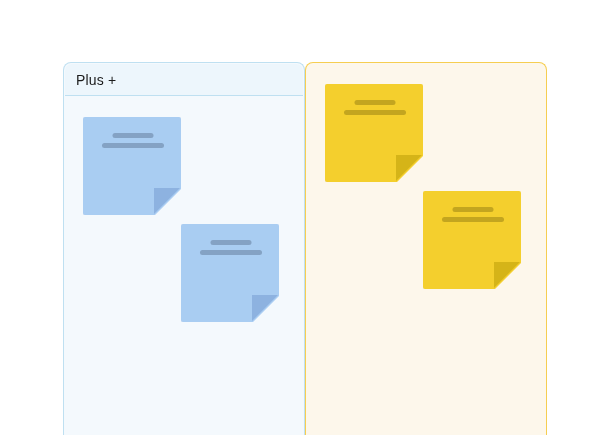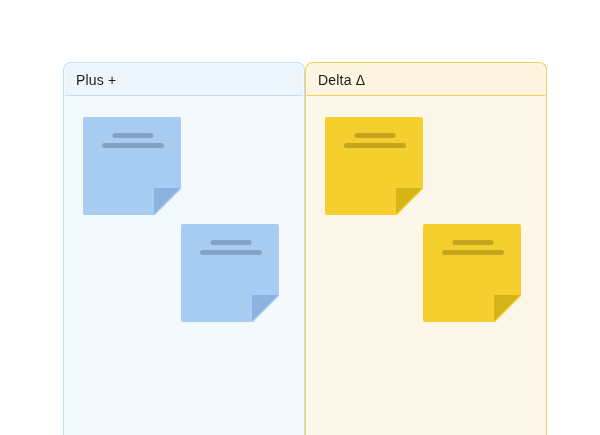--- a/index.html
+++ b/index.html
@@ -90,23 +90,20 @@
         </div>
         <div class="note" style="left: 115px; top: 126px;">
           <div class="note-line line-1"></div>
           <div class="note-line line-2"></div>
           <div class="fold"></div>
         </div>
       </div>
   </section>
 
   <section class="column col-1" style="--border: #f6ce51; --header-bg: #fdf4e2; --body-bg: #fdf7eb; --note: #f4cf2d; --fold: #d5b418; --line: #c3a51f;">
-    <header class="col-header">
-      <span class="col-title" style="color: rgb(27, 27, 27);">Delta Δ</span>
-    </header>
     <div class="col-body">
         <div class="note" style="left: 17px; top: 19px;">
           <div class="note-line line-1"></div>
           <div class="note-line line-2"></div>
           <div class="fold"></div>
         </div>
         <div class="note" style="left: 115px; top: 126px;">
           <div class="note-line line-1"></div>
           <div class="note-line line-2"></div>
           <div class="fold"></div>

